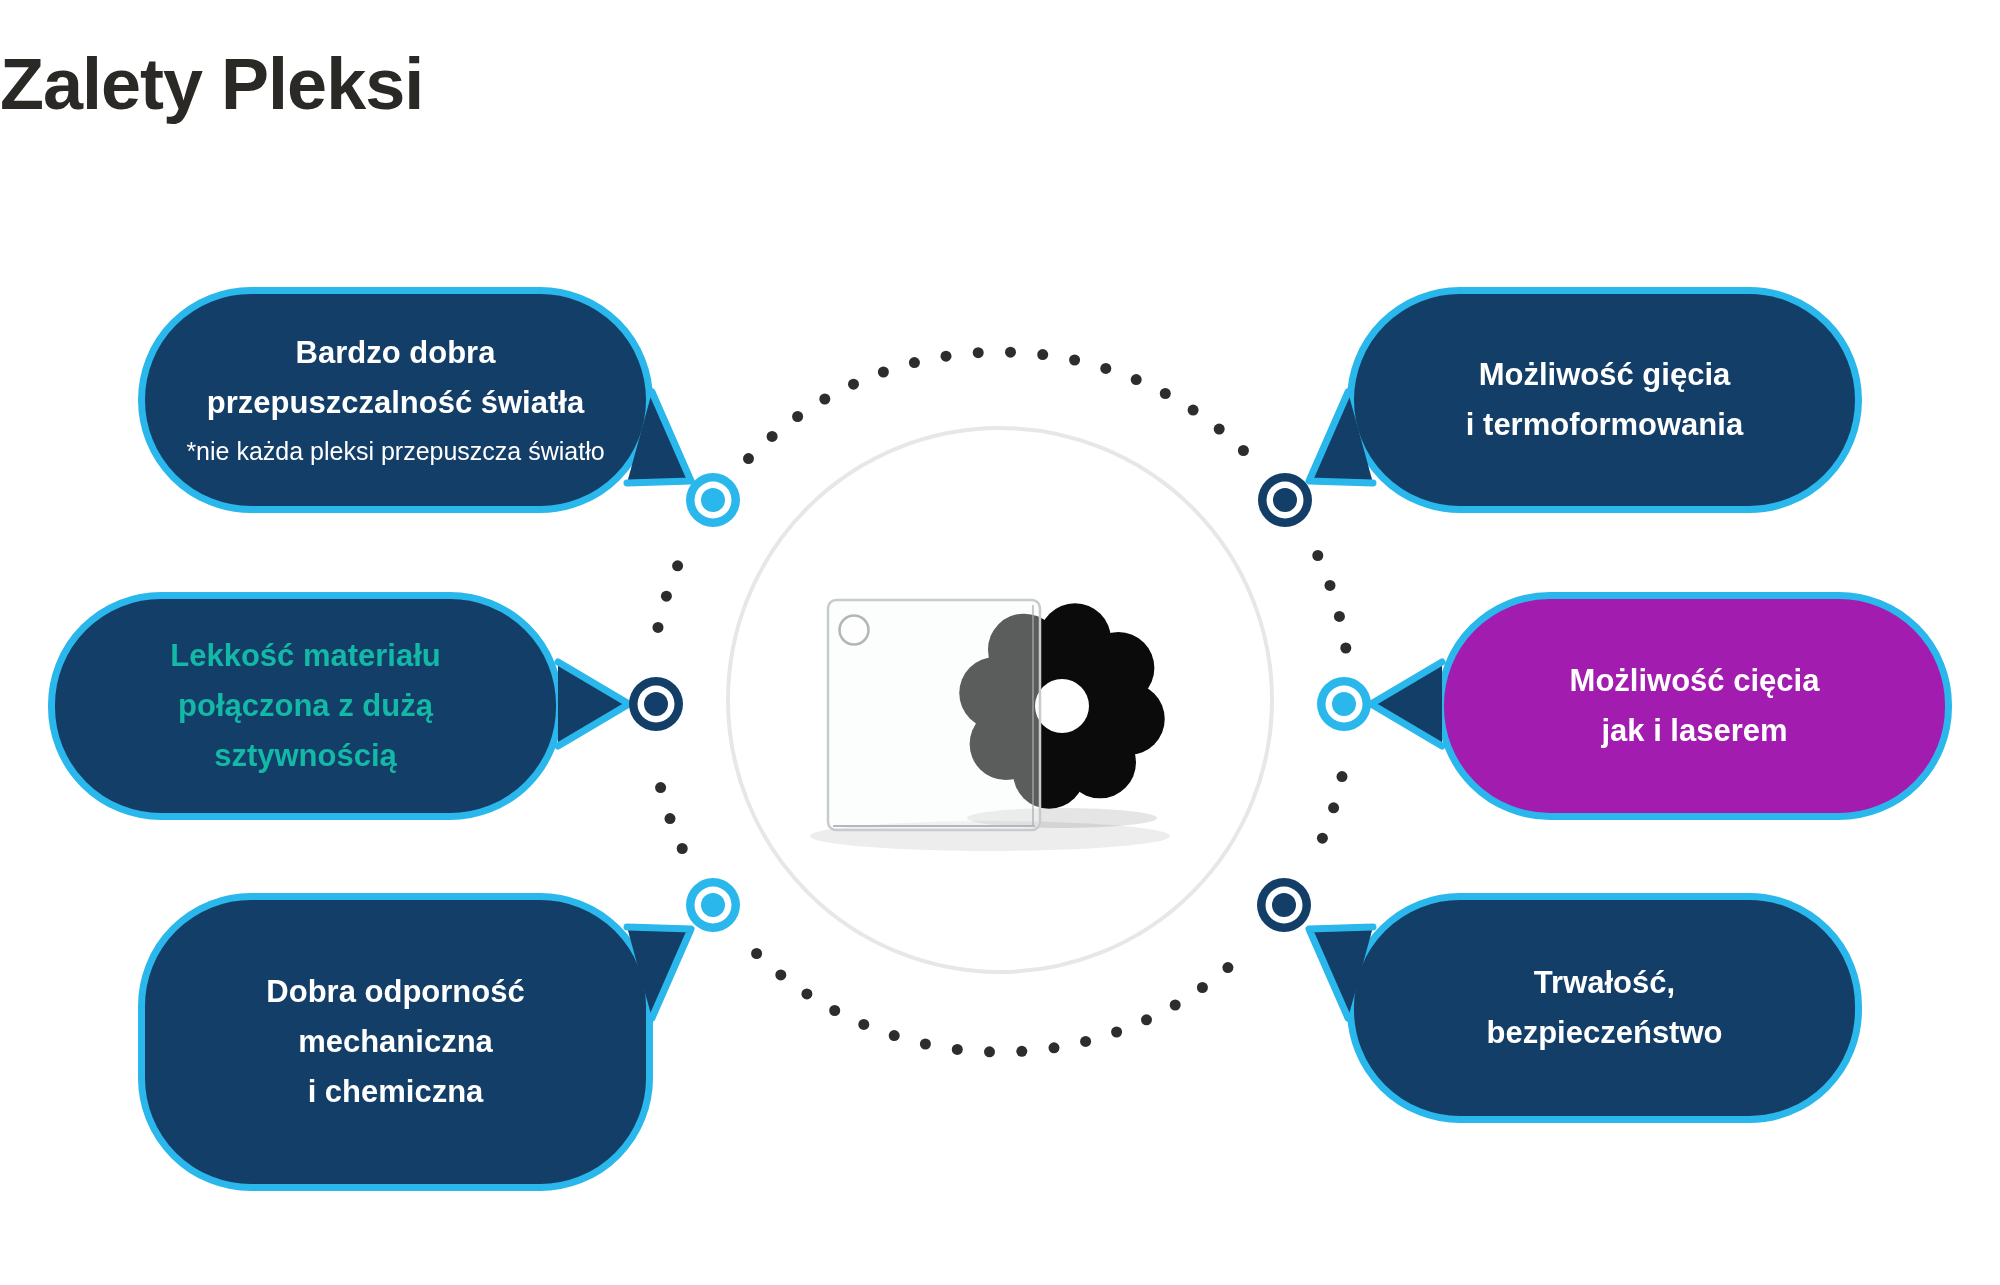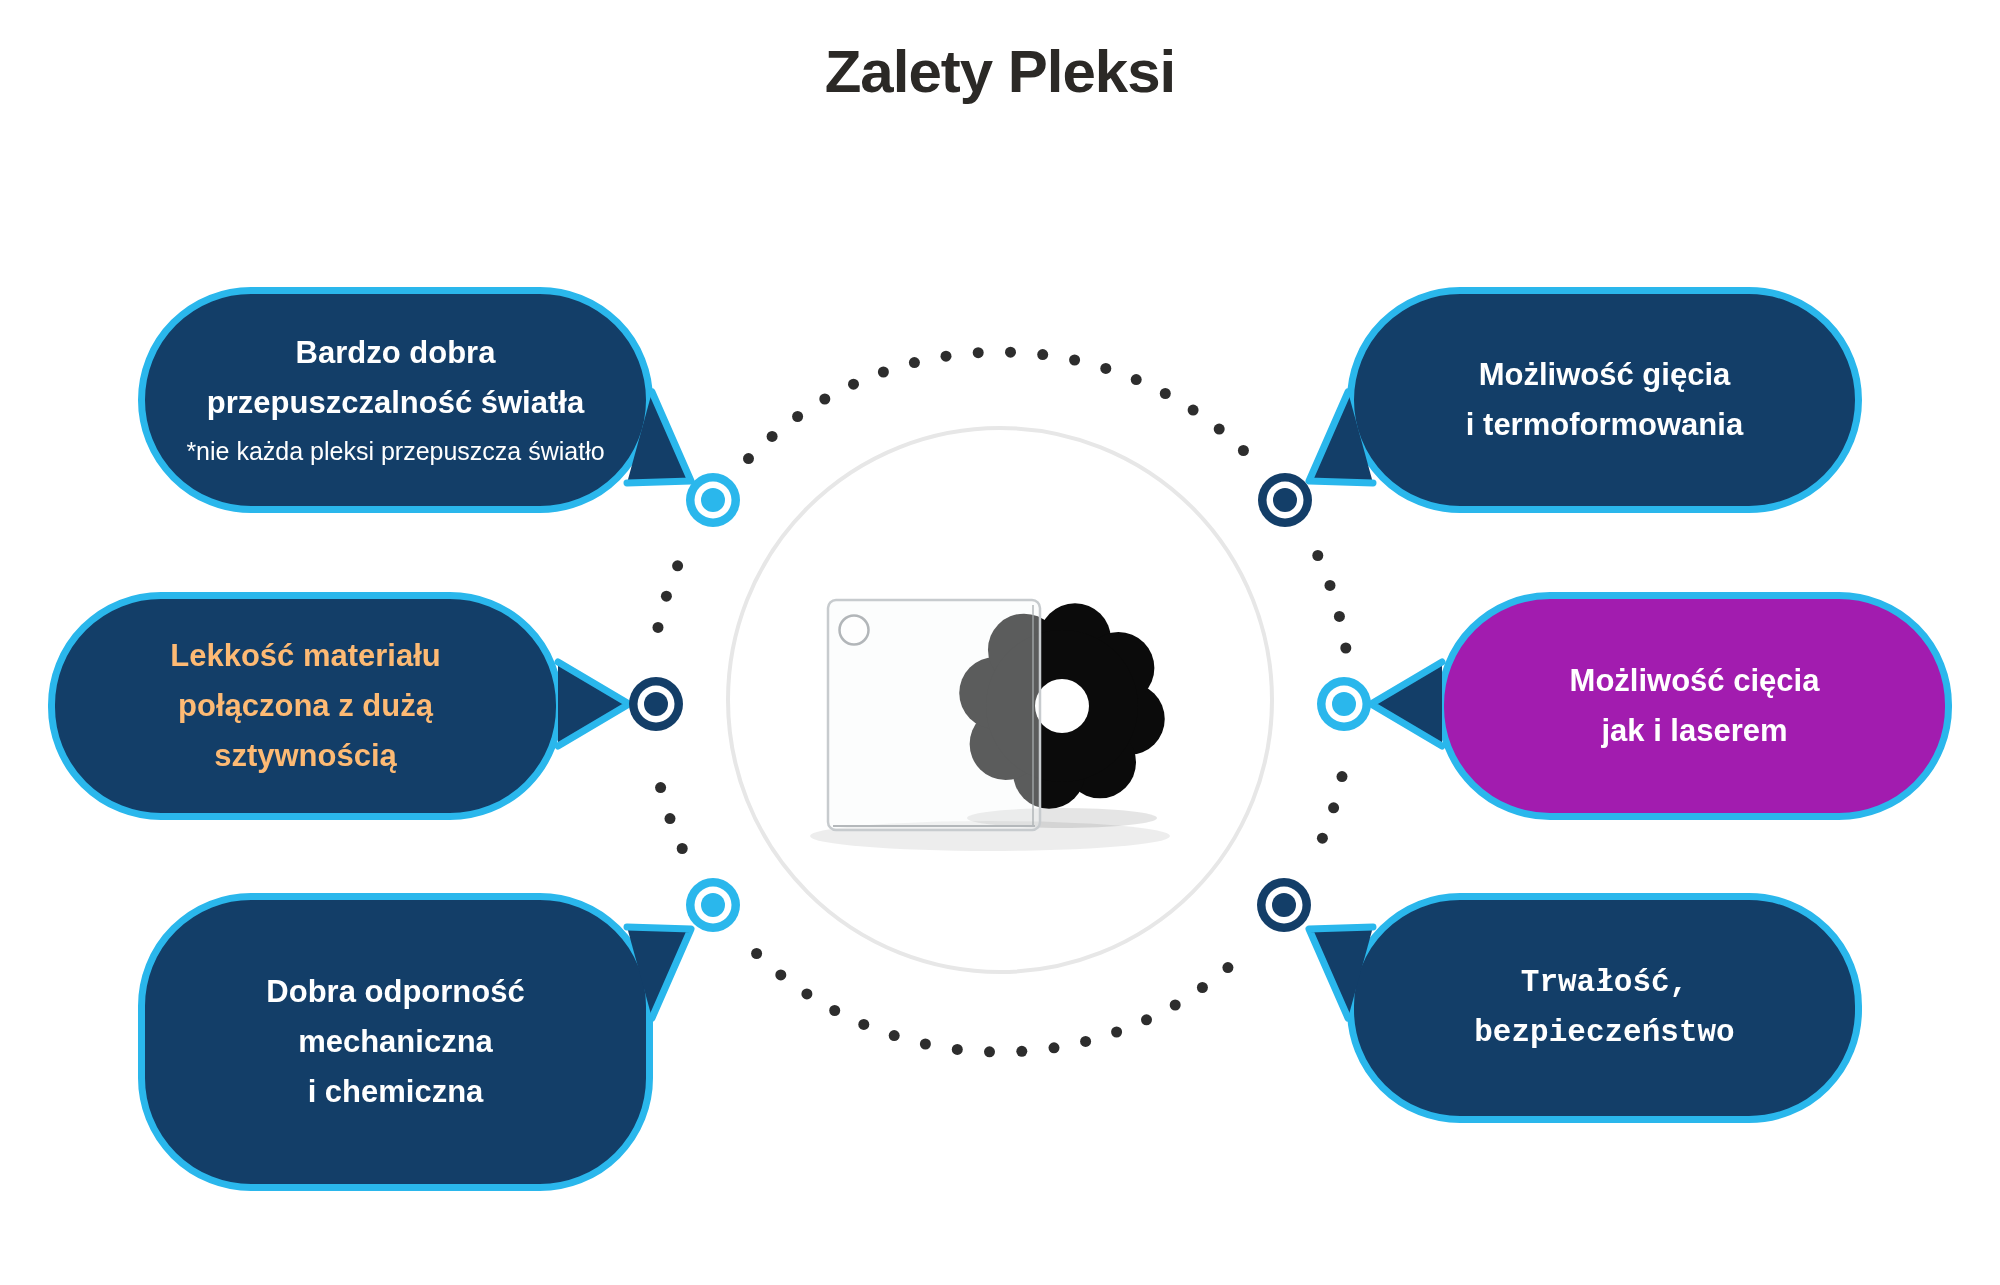--- a/index.html
+++ b/index.html
@@ -1,22 +1,22 @@
 <!DOCTYPE html>
 <html><head>
 <meta charset="utf-8">
 <style>
   html,body{margin:0;padding:0;background:#ffffff;}
   #canvas{
     position:relative;width:2000px;height:1285px;background:#ffffff;overflow:hidden;
     font-family:"Liberation Sans", sans-serif;
   }
   #page-title{
-    position:absolute;top:37px;left:0;width:2000px;text-align:center;
-    font-size:60px;font-weight:bold;letter-spacing:-1px;color:#2b2926;margin:0;
+    position:absolute;top:43px;left:0;width:2000px;text-align:left;
+    font-size:72px;font-weight:bold;letter-spacing:-1px;color:#2b2926;margin:0;
   }
   #scene{position:absolute;left:0;top:0;z-index:2;pointer-events:none;}
   .bubble{
     position:absolute;z-index:1;box-sizing:border-box;
     background:#133e68;border:7px solid #2ab7ec;border-radius:113px;
     display:flex;flex-direction:column;align-items:center;justify-content:center;
     text-align:center;color:#ffffff;padding:10px 60px;
   }
   .bubble .line{
     font-size:31px;font-weight:bold;line-height:50px;white-space:nowrap;
@@ -139,21 +139,21 @@
         <circle cx="1284" cy="905" r="12" fill="#133e68"></circle>
       </g>
     </svg>
 
   <div class="bubble" style="left: 138px; top: 287px; width: 515px; height: 226px; background: rgb(19, 62, 104); border-color: rgb(42, 183, 236); color: rgb(255, 255, 255); text-align: center;">
     <span class="line">Bardzo dobra</span>
     <span class="line">przepuszczalność światła</span>
     <span class="note">*nie każda pleksi przepuszcza światło</span>
   </div>
 
-  <div class="bubble" style="left: 48px; top: 592px; width: 515px; height: 228px; background: rgb(19, 62, 104); border-color: rgb(42, 183, 236); color: #fdba74;">
+  <div class="bubble" style="left: 48px; top: 592px; width: 515px; height: 228px; background: rgb(19, 62, 104); border-color: rgb(42, 183, 236); color: #14b8a6;">
     <span class="line">Lekkość materiału</span>
     <span class="line">połączona z dużą</span>
     <span class="line">sztywnością</span>
   </div>
 
   <div class="bubble" style="left: 138px; top: 893px; width: 515px; height: 298px; background: rgb(19, 62, 104); border-color: rgb(42, 183, 236); color: rgb(255, 255, 255);">
     <span class="line">Dobra odporność</span>
     <span class="line">mechaniczna</span>
     <span class="line">i chemiczna</span>
   </div>
@@ -161,18 +161,18 @@
   <div class="bubble" style="left: 1347px; top: 287px; width: 515px; height: 226px; background: rgb(19, 62, 104); border-color: rgb(42, 183, 236); color: rgb(255, 255, 255);">
     <span class="line">Możliwość gięcia</span>
     <span class="line">i termoformowania</span>
   </div>
 
   <div class="bubble" style="left: 1437px; top: 592px; width: 515px; height: 228px; background: #a21caf; border-color: rgb(42, 183, 236); color: rgb(255, 255, 255);">
     <span class="line">Możliwość cięcia</span>
     <span class="line">jak i laserem</span>
   </div>
 
-  <div class="bubble" style="left: 1347px; top: 893px; width: 515px; height: 230px; background: rgb(19, 62, 104); border-color: rgb(42, 183, 236); color: rgb(255, 255, 255); font-family: Liberation Mono, monospace;">
+  <div class="bubble" style="left: 1347px; top: 893px; width: 515px; height: 230px; background: rgb(19, 62, 104); border-color: rgb(42, 183, 236); color: rgb(255, 255, 255);">
     <span class="line">Trwałość,</span>
     <span class="line">bezpieczeństwo</span>
   </div>
 
 </div>
 
 </body></html>

